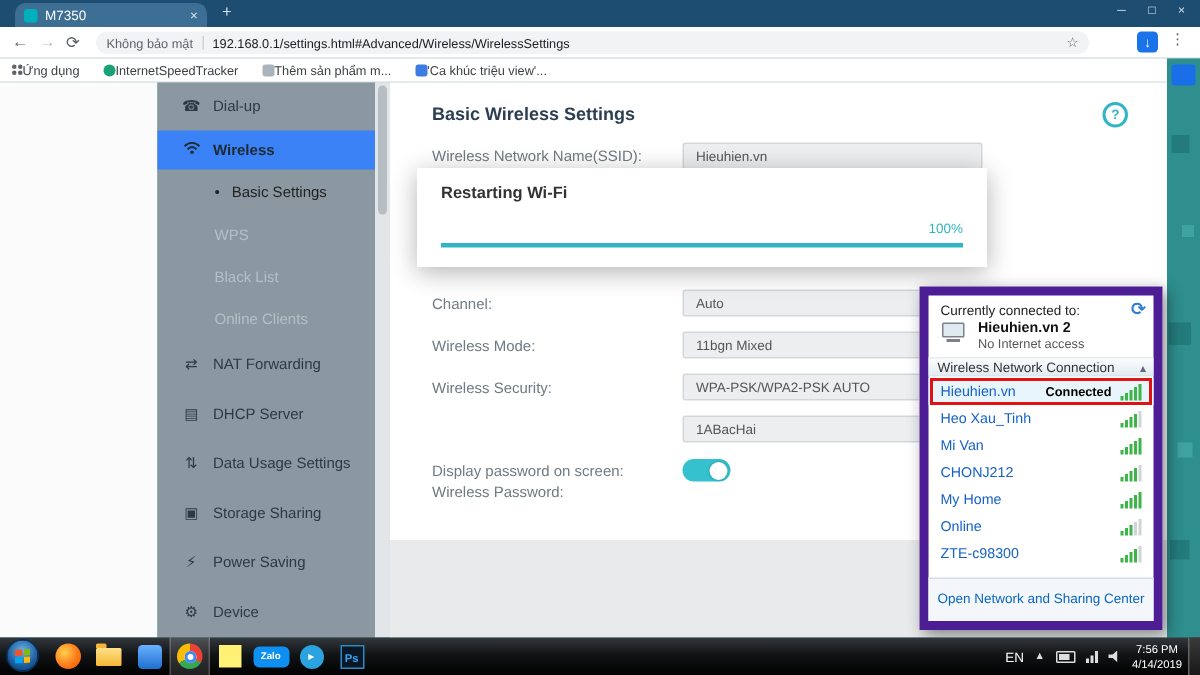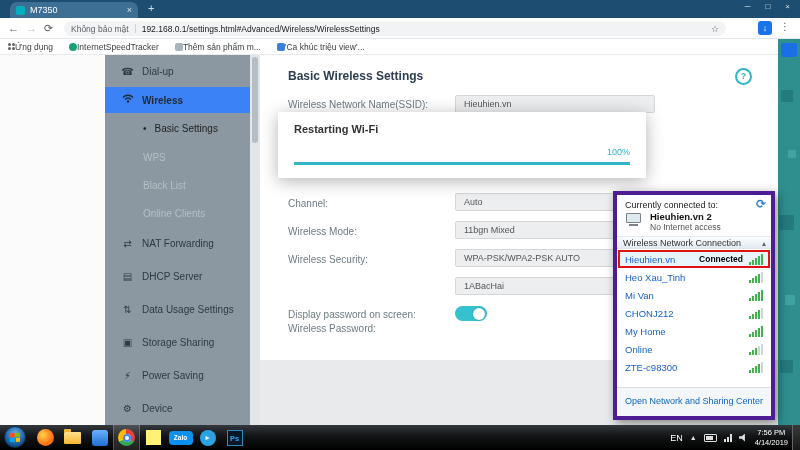--- a/index.html
+++ b/index.html
@@ -56,27 +56,27 @@
   .help{position:absolute;right:26px;top:13px;width:13px;height:13px;border:2px solid #31b5c4;border-radius:50%;
         color:#31b5c4;font-size:9px;font-weight:bold;text-align:center;line-height:13px;}
   .flabel{position:absolute;left:28px;font-size:10px;color:#6f7b83;}
   .ctrl{position:absolute;left:195px;width:200px;height:18px;background:#eceeef;border:1px solid #d3d7d9;border-radius:2px;
         font-size:9px;color:#555;padding:0 8px;line-height:16px;box-sizing:border-box;font-family:inherit;}
   .ctrl .caret{position:absolute;right:6px;top:1px;color:#6b7780;font-size:9px;}
   input.ctrl{line-height:normal;}
   .toggle{position:absolute;left:195px;width:32px;height:15px;border-radius:8px;background:#c3cacd;}
   .toggle.on{background:#35c1ce;}
   .toggle .knob{position:absolute;top:1.5px;right:2px;width:12px;height:12px;background:#fff;border-radius:50%;box-shadow:0 0 2px rgba(0,0,0,.3);}
-  .modal{position:absolute;left:18px;top:57px;width:368px;height:66px;background:#fff;box-shadow:0 3px 16px rgba(0,0,0,.3);z-index:5;}
+  .modal{position:absolute;left:18px;top:57px;width:368px;height:66px;background:#fff;box-shadow:0 3px 16px rgba(0,0,0,.3);z-index:5;padding-left:12px;}
   .modal-title{position:absolute;left:16px;top:11px;font-size:11px;font-weight:bold;color:#333;}
   .prog-label{position:absolute;right:16px;bottom:21px;color:#31b5c4;font-size:9px;}
   .prog-track{position:absolute;left:16px;right:16px;bottom:13px;height:3px;background:#e9edee;}
   .prog-fill{height:100%;width:0;background:#31b5c4;}
   
-  .popup{position:absolute;left:613px;top:191px;width:162px;height:229px;background:#fff;border:4px solid #4c1d95;
+  .popup{position:absolute;left:613px;top:191px;width:162px;height:229px;background:#fff;border:6px solid #4c1d95;
          box-shadow:3px 3px 10px rgba(0,0,0,.45);z-index:50;font-size:9px;box-sizing:border-box;}
   .pp-header{position:absolute;left:8px;top:5px;color:#1c1c1c;}
   .pp-refresh{position:absolute;right:5px;top:2px;color:#2f7fd3;font-size:12px;font-weight:bold;}
   .mon-ic{position:absolute;left:9px;top:18px;width:15px;height:13px;}
   .mon-screen{display:block;width:13px;height:8px;border:1.5px solid #7b828a;border-radius:1px;background:#dfe9f0;}
   .mon-stand{display:block;width:9px;height:2px;background:#7b828a;margin:1px auto 0;}
   .pp-conn-name{position:absolute;left:33px;top:16px;font-weight:bold;font-size:9.5px;color:#111;}
   .pp-conn-status{position:absolute;left:33px;top:27px;color:#555;font-size:8.5px;}
   .pp-section{position:absolute;left:0;top:41px;width:100%;height:13px;background:linear-gradient(#fbfdfe,#e3ebf1);
               border-top:1px solid #e7ecef;border-bottom:1px solid #dfe5e9;color:#333;padding-left:6px;

